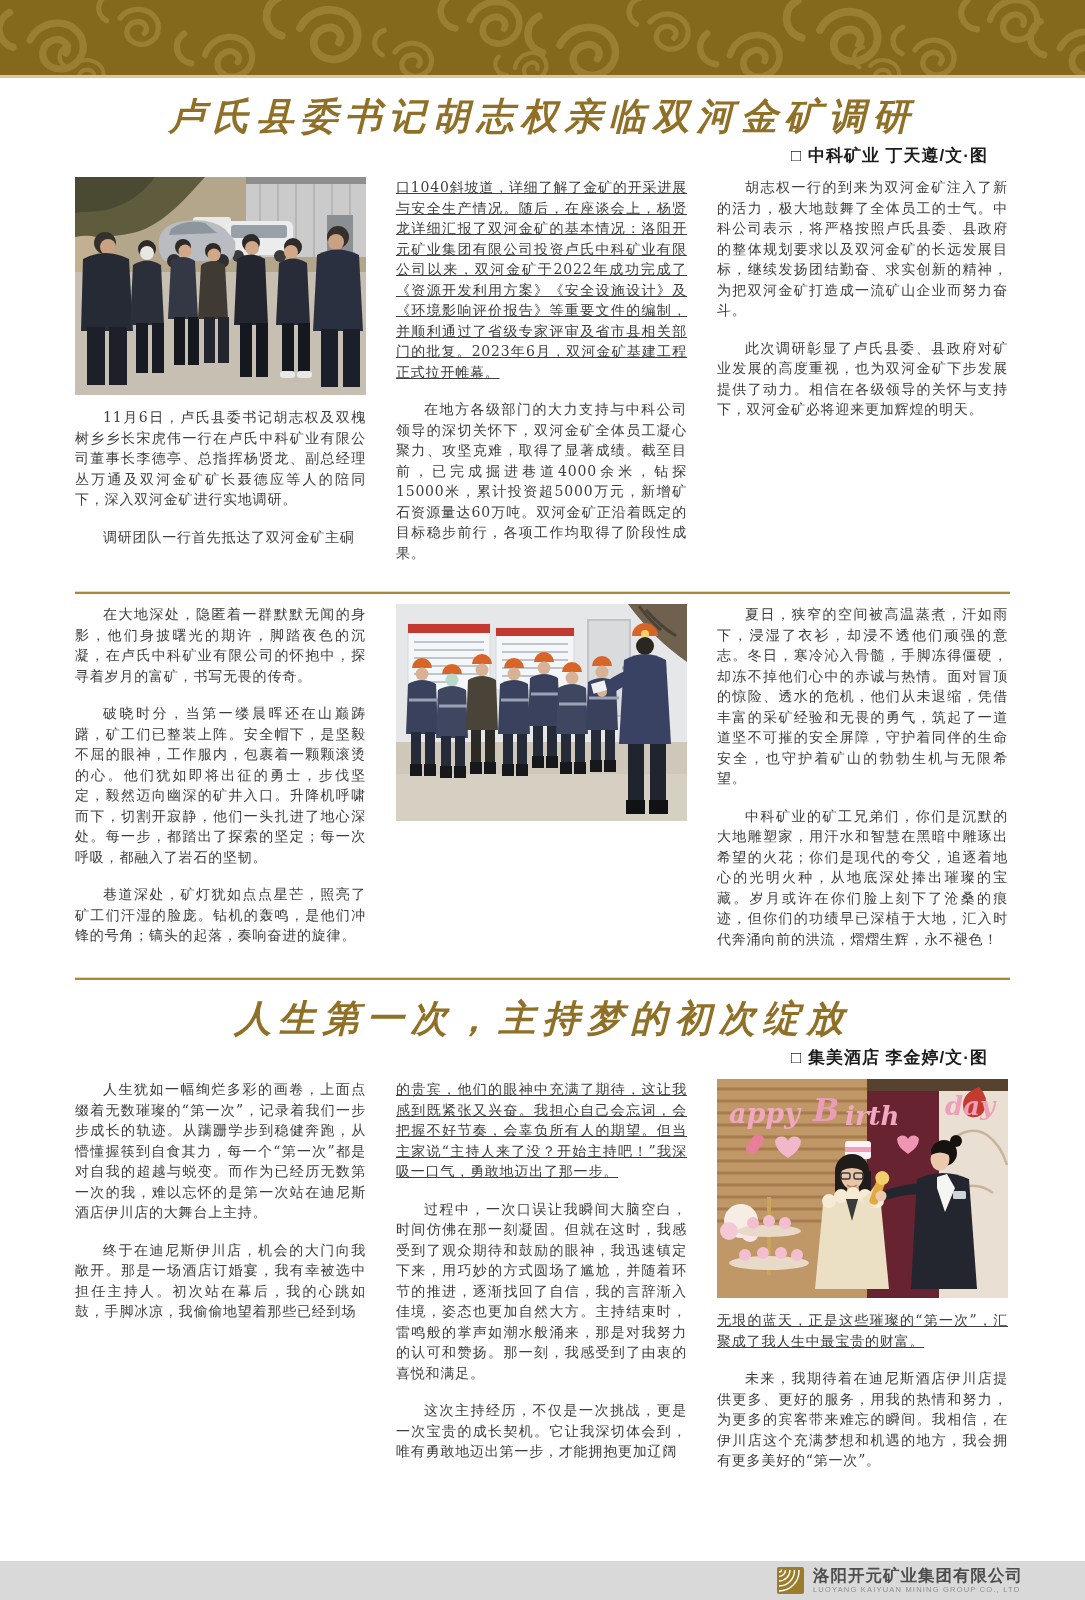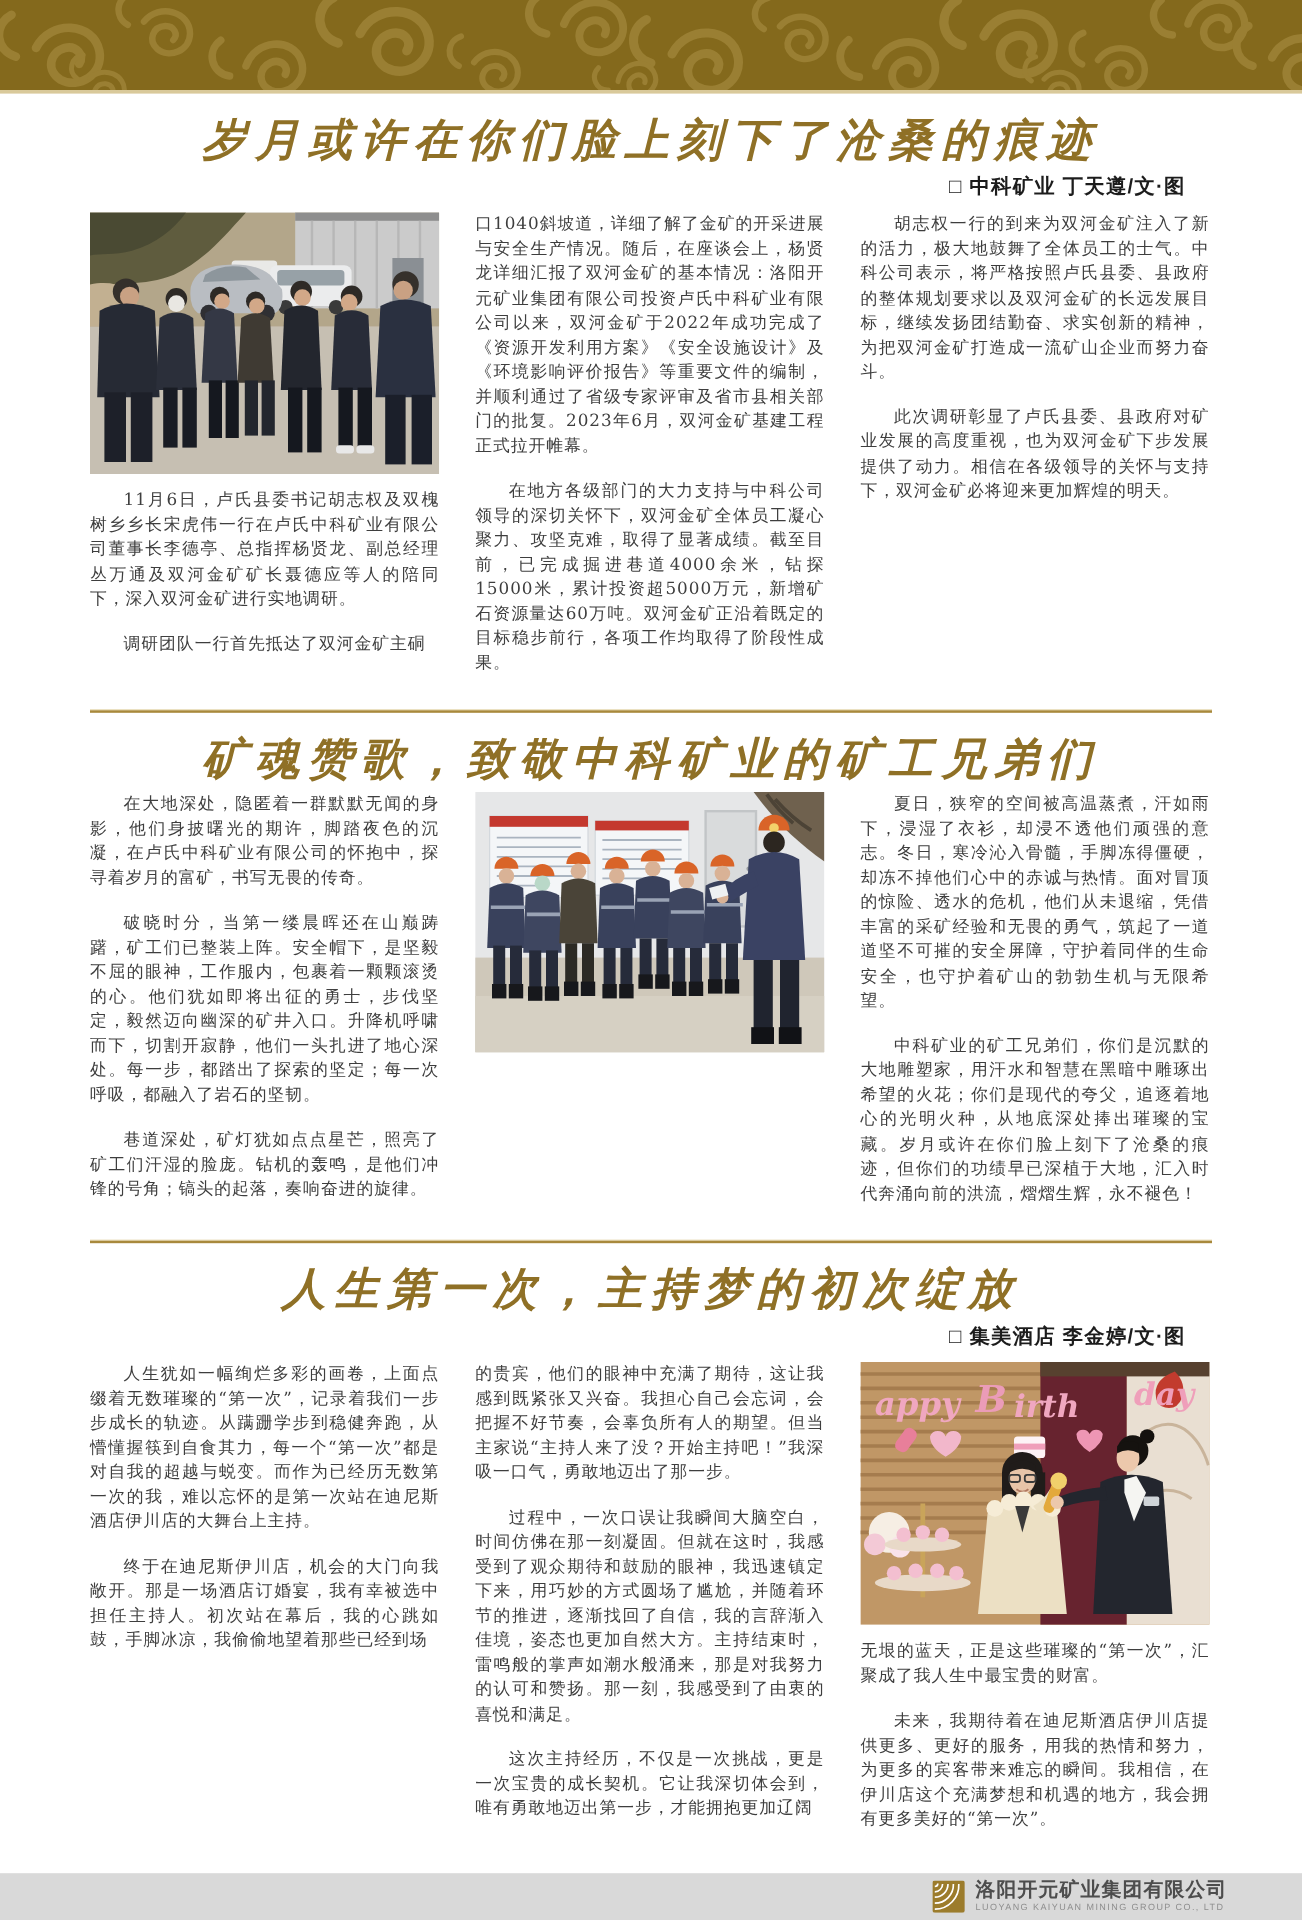--- a/index.html
+++ b/index.html
@@ -22,21 +22,21 @@
   .byline{
     font-family:"Liberation Sans","DejaVu Sans",sans-serif;
     font-weight:700;font-size:17px;color:#1c1c1c;letter-spacing:1px;
   }
   .cols{display:flex;gap:30px;}
   .col{width:291px;flex:0 0 291px;}
   .col p{
     margin:0 0 17px;font-size:14px;line-height:20.5px;letter-spacing:0.8px;
     color:#3e3e3e;text-align:justify;text-indent:2em;
   }
-  .col p.cont{text-indent:0;}
+  .col p.cont{text-indent:0;text-decoration:underline;}
   .photo{margin:0 0 12px;width:319px;}
   .photo svg{display:block;}
   .divider{
     border:none;height:2px;background:#a8893c;margin:12px 0 10px;
     box-shadow:0 -1px 0 #e6dab4;
   }
   
   .footer{
     position:absolute;left:0;bottom:0;width:1085px;height:39px;
     background:#d9d9d9;display:flex;align-items:center;
@@ -82,21 +82,21 @@
       <use href="#curl" transform="translate(1060,48) scale(1.15)"></use>
       <use href="#curl" transform="translate(75,65) scale(0.7) rotate(20)"></use>
       <use href="#curl" transform="translate(515,68) scale(0.7) rotate(-18)"></use>
       <use href="#curl" transform="translate(870,66) scale(0.7) rotate(16)"></use>
     </svg>
   </div>
 
   <div class="content">
 
     <section>
-      <h1 class="article-title">岁月或许在你们脸上刻下了沧桑的痕迹</h1>
+      <h1 class="article-title">卢氏县委书记胡志权亲临双河金矿调研</h1>
       <div class="byline-row">
         <span class="byline">□ 中科矿业 丁天遵/文·图</span>
       </div>
       <div class="cols">
         <div class="col">
           <figure class="photo">
             <svg width="291" height="218" viewBox="0 0 291 218">
               <rect width="291" height="218" fill="#c6bfb2"></rect>
               <rect width="291" height="95" fill="#b3a68a"></rect>
               <path d="M0 0 H130 C110 22 95 40 70 52 C45 62 20 58 0 62 Z" fill="#5f5c3e"></path>
@@ -174,21 +174,20 @@
         <div class="col">
           <p>胡志权一行的到来为双河金矿注入了新的活力，极大地鼓舞了全体员工的士气。中科公司表示，将严格按照卢氏县委、县政府的整体规划要求以及双河金矿的长远发展目标，继续发扬团结勤奋、求实创新的精神，为把双河金矿打造成一流矿山企业而努力奋斗。</p>
           <p>此次调研彰显了卢氏县委、县政府对矿业发展的高度重视，也为双河金矿下步发展提供了动力。相信在各级领导的关怀与支持下，双河金矿必将迎来更加辉煌的明天。</p>
         </div>
       </div>
     </section>
 
     <hr class="divider">
 
     <section>
-      <h1 class="article-title">矿魂赞歌，致敬中科矿业的矿工兄弟们</h1>
       <div class="cols">
         <div class="col">
           <p>在大地深处，隐匿着一群默默无闻的身影，他们身披曙光的期许，脚踏夜色的沉凝，在卢氏中科矿业有限公司的怀抱中，探寻着岁月的富矿，书写无畏的传奇。</p>
           <p>破晓时分，当第一缕晨晖还在山巅踌躇，矿工们已整装上阵。安全帽下，是坚毅不屈的眼神，工作服内，包裹着一颗颗滚烫的心。他们犹如即将出征的勇士，步伐坚定，毅然迈向幽深的矿井入口。升降机呼啸而下，切割开寂静，他们一头扎进了地心深处。每一步，都踏出了探索的坚定；每一次呼吸，都融入了岩石的坚韧。</p>
           <p>巷道深处，矿灯犹如点点星芒，照亮了矿工们汗湿的脸庞。钻机的轰鸣，是他们冲锋的号角；镐头的起落，奏响奋进的旋律。</p>
         </div>
         <div class="col">
           <figure class="photo">
             <svg width="291" height="217" viewBox="0 0 291 217">
               <rect width="291" height="217" fill="#e6e7e8"></rect>

